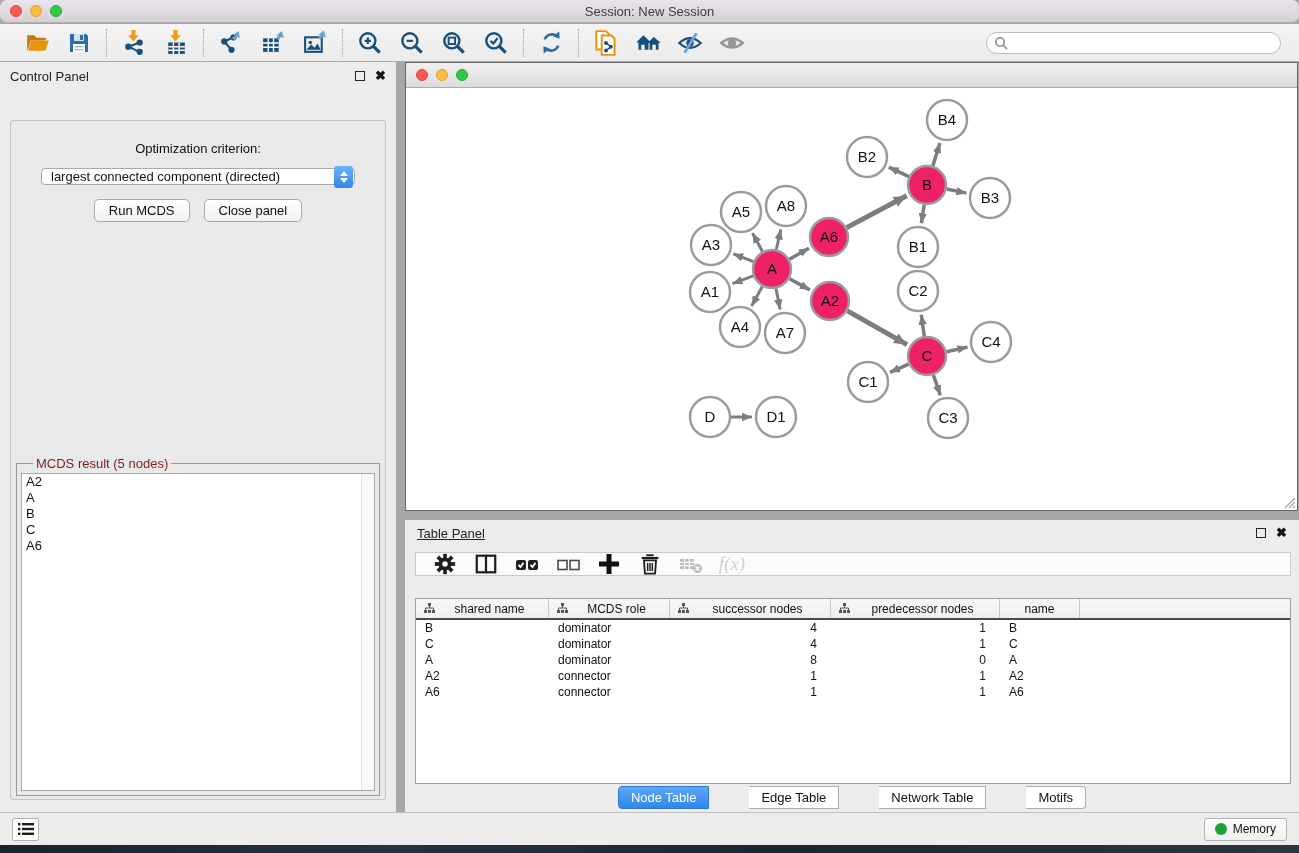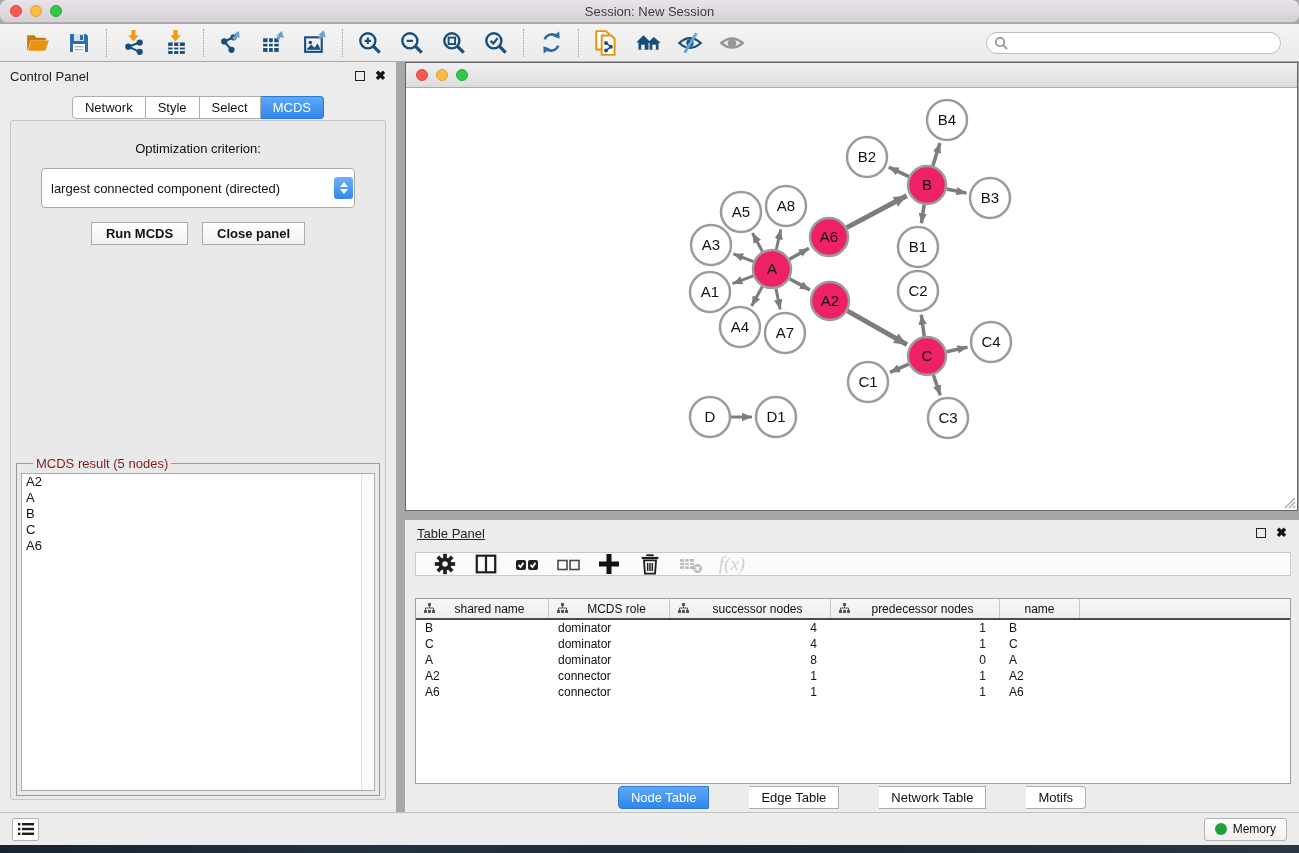--- a/index.html
+++ b/index.html
@@ -42,31 +42,31 @@
   .close-x { font-size:13px; font-weight:bold; color:#111; line-height:10px; }
   #cp-tabs { position:absolute; top:34px; left:0; right:0; display:flex; justify-content:center; }
   .seg-tab { font-size:13px; padding:3px 12px; background:#fff; border:1px solid #ADADAD;
     border-left:none; color:#111; cursor:default; }
   .seg-tab:first-child { border-left:1px solid #ADADAD; border-radius:4px 0 0 4px; }
   .seg-tab:last-child { border-radius:0 4px 4px 0; }
   .seg-tab.active { background:linear-gradient(#5EA9F7,#2F86EC); border-color:#2F78D2; color:#fff; }
   #cp-body { position:absolute; left:10px; right:10px; top:58px; bottom:12px;
     background:#E9E9E9; border:1px solid #C4C4C4; border-radius:3px; }
   #opt-label { text-align:center; font-size:13px; color:#111; margin-top:20px; }
-  #opt-select { position:relative; margin:12px 30px 0 30px; height:40px; background:#fff;
+  #opt-select { position:relative; margin:12px 30px 0 30px; height:17px; background:#fff;
     border:1px solid #A9A9A9; border-radius:4px; display:flex; align-items:center; cursor:default; }
   #opt-select .val { font-size:13px; padding-left:9px; color:#111; flex:1; white-space:nowrap; overflow:hidden; }
   #opt-select .stepper { width:19px; height:22px; border-radius:3px; margin-right:1px;
     background:linear-gradient(#6FB1F8,#3487ED); display:flex; flex-direction:column;
     align-items:center; justify-content:center; gap:2px; }
   .tri-up { width:0; height:0; border-left:4px solid transparent; border-right:4px solid transparent; border-bottom:5px solid #fff; }
   .tri-dn { width:0; height:0; border-left:4px solid transparent; border-right:4px solid transparent; border-top:5px solid #fff; }
   #cp-buttons { display:flex; justify-content:center; gap:14px; margin-top:14px; }
   .mac-btn { font-size:13px; color:#111; background:linear-gradient(#FFFFFF,#F1F1F1);
-    border:1px solid #ABABAB; border-radius:0; padding:3px 14px; cursor:default;font-weight:bold; }
+    border:1px solid #ABABAB; border-radius:5px; padding:3px 14px; cursor:default; }
   #result-box { position:absolute; left:5px; right:5px; top:335px; bottom:3px;
     border:1px solid #999; background:transparent; }
   #result-box legend { font-size:13px; color:#7f1d1d; margin-left:16px; padding:0 3px; }
   #result-list { position:absolute; left:4px; right:4px; top:2px; bottom:4px; background:#fff;
     border:1px solid #AAA; overflow:hidden; }
   #result-list .scroll { position:absolute; right:0; top:0; bottom:0; width:13px; background:#FAFAFA; border-left:1px solid #E2E2E2; }
   .result-item { font-size:13px; color:#111; line-height:16px; padding-left:4px; }
 
   
   #net-window { position:absolute; left:405px; top:0; width:893px; height:449px;
@@ -278,26 +278,20 @@
 <div id="desktop">
 
   <div id="control-panel">
     <div id="cp-header">
       <span class="pt">Control Panel</span>
       <span class="panel-btns">
         <span class="float-box"></span>
         <span class="close-x">✖</span>
       </span>
     </div>
-    <div id="cp-tabs">
-        <div class="seg-tab">Network</div>
-        <div class="seg-tab">Style</div>
-        <div class="seg-tab">Select</div>
-        <div class="seg-tab active">MCDS</div>
-      </div>
     <div id="cp-body">
       <div id="opt-label">Optimization criterion:</div>
       <div id="opt-select">
         <span class="val">largest connected component (directed)</span>
         <span class="stepper">
             <span class="tri-up"></span>
             <span class="tri-dn"></span>
           </span>
       </div>
       <div id="cp-buttons">

